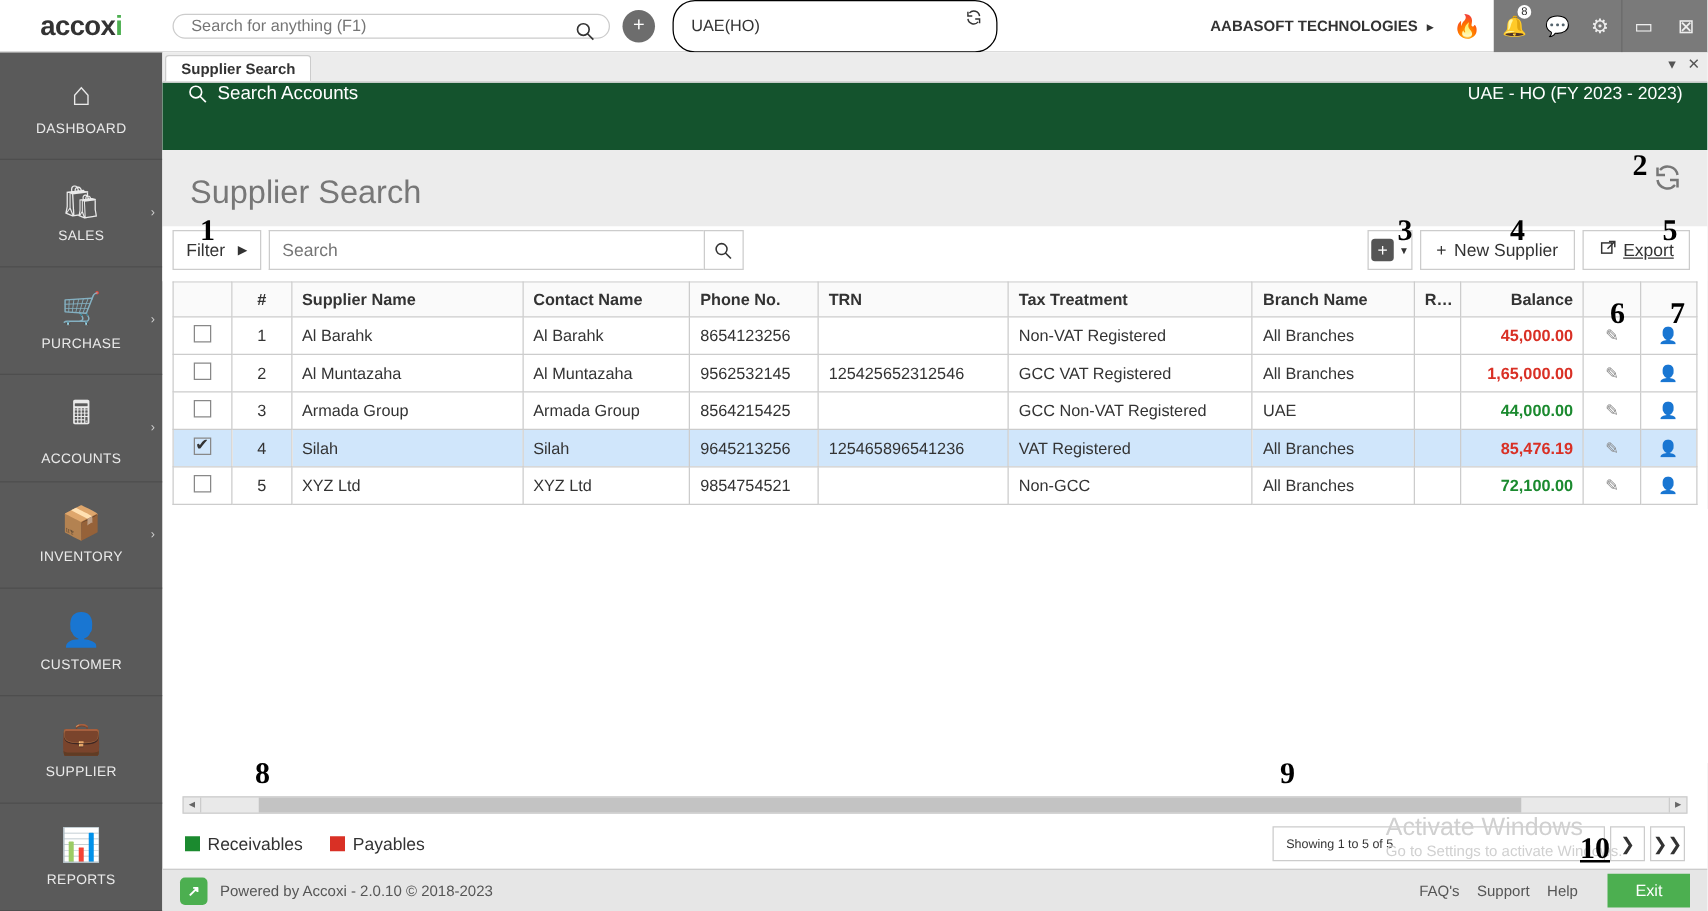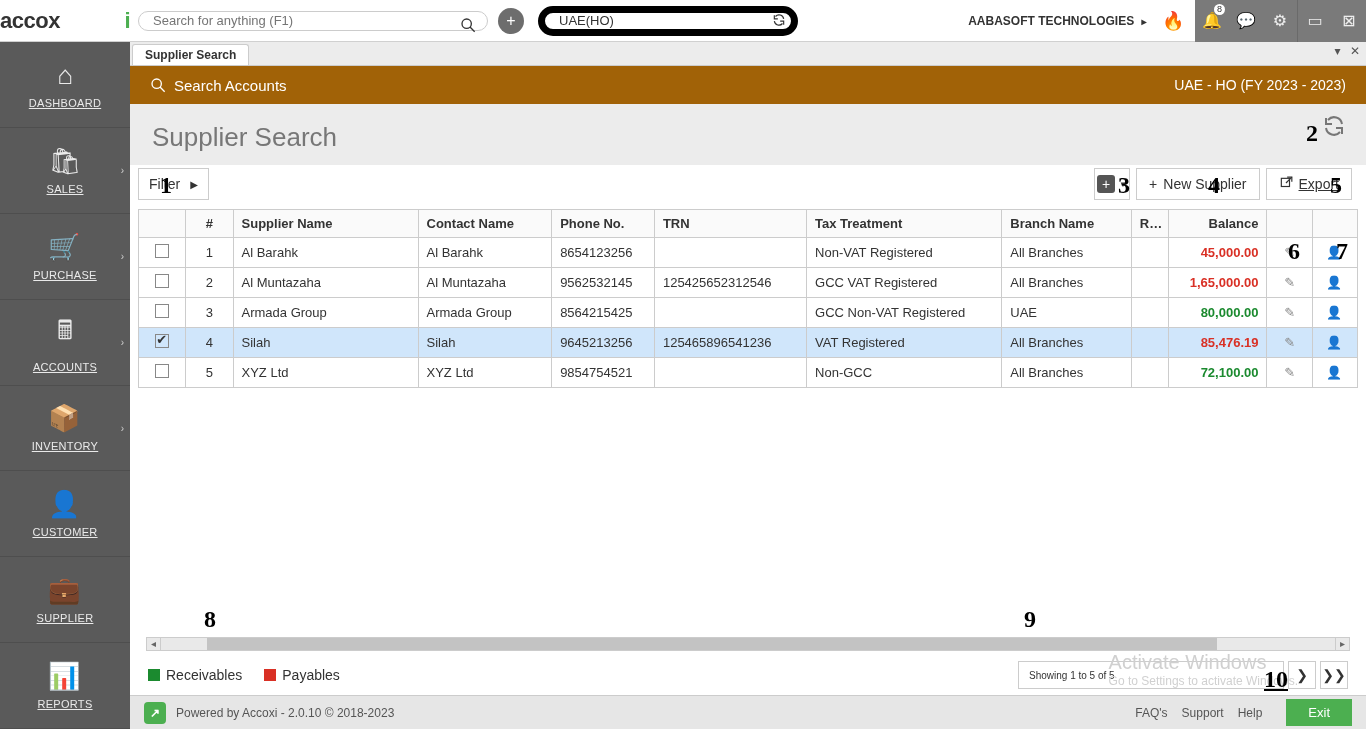--- a/index.html
+++ b/index.html
@@ -1,54 +1,54 @@
 <!DOCTYPE html>
 <html><head>
 <meta charset="utf-8">
 <style>
   * { box-sizing: border-box; margin: 0; padding: 0; font-family: "Segoe UI", Arial, sans-serif; }
   html, body { width: 1366px; height: 729px; overflow: hidden; background: #f0f0f0; color: #333; }
 
   
   .topbar { height: 42px; display: flex; align-items: center; background: #fff; border-bottom: 1px solid #d0d0d0; }
-  .brand { width: 130px; height: 42px; display: flex; align-items: center; justify-content: space-between; font-size: 22px; font-weight: bold; letter-spacing: -0.5px; }
+  .brand { width: 130px; height: 42px; display: flex; align-items: center; justify-content: center; font-size: 22px; font-weight: bold; letter-spacing: -0.5px; }
   .brand .dot { color: #4caf50; }
   .search-global-wrap { flex: 0 0 350px; position: relative; margin-left: 8px; }
   .search-global { width: 100%; height: 20px; border: 1px solid #ccc; border-radius: 18px; padding: 0 36px 0 14px; font-size: 13px; color: #555; background: #fff; }
   .search-global-icon { position: absolute; right: 12px; top: 6px; }
   .topbar .plus-circle { margin-left: 10px; width: 26px; height: 26px; border-radius: 50%; background: #6d6d6d; color:#fff; display:flex; align-items:center; justify-content:center; font-size:16px; cursor:pointer; }
   .org-wrap { flex: 0 0 260px; position: relative; margin-left: 14px; }
-  .org-input { width:100%; height:30px; border:7px solid #000000; border-radius:18px; padding:0 36px 0 14px; font-size:13px; color:#333; background:#fff; }
+  .org-input { width:100%; height:42px; border:1px solid #000000; border-radius:18px; padding:0 36px 0 14px; font-size:13px; color:#333; background:#fff; }
   .org-refresh { position:absolute; right:12px; top:7px; cursor:pointer; }
   .topbar-spacer { flex: 1; }
   .company-label { font-size: 12px; font-weight: 600; color: #333; margin-right: 6px; margin-left: 36px; }
   .company-label .caret { margin-left: 4px; font-size: 10px; }
   .fire { margin: 0 10px; color: #e53935; font-size: 18px; }
   .top-icons { background: #7a7a7a; height: 42px; display: flex; align-items: center; }
   .top-icons .ticon { width: 34px; height: 42px; display:flex; align-items:center; justify-content:center; color:#eee; font-size:16px; position:relative; cursor:pointer; }
   .top-icons .vdiv { width:1px; height:42px; background:#6a6a6a; }
   .badge { position:absolute; top:4px; right:4px; background:#fff; color:#333; font-size:9px; border-radius:6px; padding:0 3px; line-height:11px; }
 
   
   .layout { display:flex; height: calc(729px - 42px); }
   .sidebar { width: 130px; background: #5a5a5a; display:flex; flex-direction:column; }
   .side-item { height: 86px; display:flex; flex-direction:column; align-items:center; justify-content:center; color:#eaeaea; border-bottom:1px solid #4e4e4e; cursor:pointer; position:relative; }
   .side-item .sicon { font-size: 26px; margin-bottom:6px; }
-  .side-item .slabel { font-size: 11px; letter-spacing:0.3px;text-decoration:underline; }
+  .side-item .slabel { font-size: 11px; letter-spacing:0.3px; }
   .side-item .chev { position:absolute; right:6px; top:50%; transform:translateY(-50%); font-size:10px; color:#cfcfcf; }
 
   
   .main { flex:1; display:flex; flex-direction:column; background:#fff; }
 
   .tabbar { height: 24px; background: #ececec; display:flex; align-items:flex-end; border-bottom: 1px solid #ccc; padding-left: 2px; position:relative; }
   .tab { background:#fff; border:1px solid #ccc; border-bottom:none; padding:3px 12px; font-size:12px; font-weight:600; color:#333; border-top-left-radius:3px; border-top-right-radius:3px; }
   .tab-controls { position:absolute; right:6px; top:2px; font-size:12px; color:#555; }
   .tab-controls span { margin-left: 6px; cursor:pointer; }
 
-  .greenbar { height: 38px; background:#a16207; color:#fff; display:flex; align-items:center; padding:0 20px; }
+  .greenbar { height: 54px; background:#14532d; color:#fff; display:flex; align-items:flex-start; padding:0 20px; }
   .greenbar .gb-left { display:flex; align-items:center; gap:8px; font-size:15px; }
   .greenbar .gb-right { margin-left:auto; font-size:14px; }
 
   .header-area { background:#ececec; padding: 18px 22px 12px 22px; display:flex; align-items:center; position:relative; }
   .header-title { font-size: 26px; color:#777; font-weight:400; }
   .refresh-top { position:absolute; right:20px; top:10px; font-size:20px; color:#777; cursor:pointer; }
 
   .toolbar { height:44px; display:flex; align-items:center; padding:0 14px 6px 8px; gap:6px; background:#fff; }
   .filter-btn { height:32px; border:1px solid #ccc; display:flex; align-items:center; padding:0 10px; font-size:14px; cursor:pointer; gap:10px; }
   .filter-btn .tri { font-size:10px; }
@@ -240,20 +240,29 @@
             <path d="M4 4v6h6M20 20v-6h-6"></path>
             <path d="M20 10a8 8 0 0 0-14-4M4 14a8 8 0 0 0 14 4"></path>
           </svg>
       </div>
     </div>
 
     <div class="toolbar">
       <div class="filter-btn">
         <span>Filter</span>
         <span class="tri">▶</span>
+      </div>
+      <div class="search-row-wrap">
+        <input class="search-row" placeholder="Search" style="">
+        <div class="search-row-btn">
+          <svg width="15" height="15" viewBox="0 0 24 24" fill="none" stroke="#333" stroke-width="2">
+              <circle cx="10" cy="10" r="7"></circle>
+              <line x1="15" y1="15" x2="22" y2="22"></line>
+            </svg>
+        </div>
       </div>
       <div class="spacer"></div>
       <div class="tb-plus">
         <span class="sq">+</span>
         <span class="dd">▼</span>
       </div>
       <div class="tb-btn">
         <span>+</span>
         <span>New Supplier</span>
       </div>
@@ -333,21 +342,21 @@
             <tr>
               <td class="num"><span class="chk"></span></td>
               <td class="num">3</td>
               <td>Armada Group</td>
               <td>Armada Group</td>
               <td>8564215425</td>
               <td></td>
               <td>GCC Non-VAT Registered</td>
               <td>UAE</td>
               <td></td>
-              <td class="balance bal-green">80,000.00</td>
+              <td class="balance bal-green">44,000.00</td>
               <td class="icon">✎</td>
               <td class="icon">👤</td>
             </tr>
             <tr class="row-selected">
               <td class="num"><span class="chk checked"></span></td>
               <td class="num">4</td>
               <td>Silah</td>
               <td>Silah</td>
               <td>9645213256</td>
               <td>125465896541236</td>

